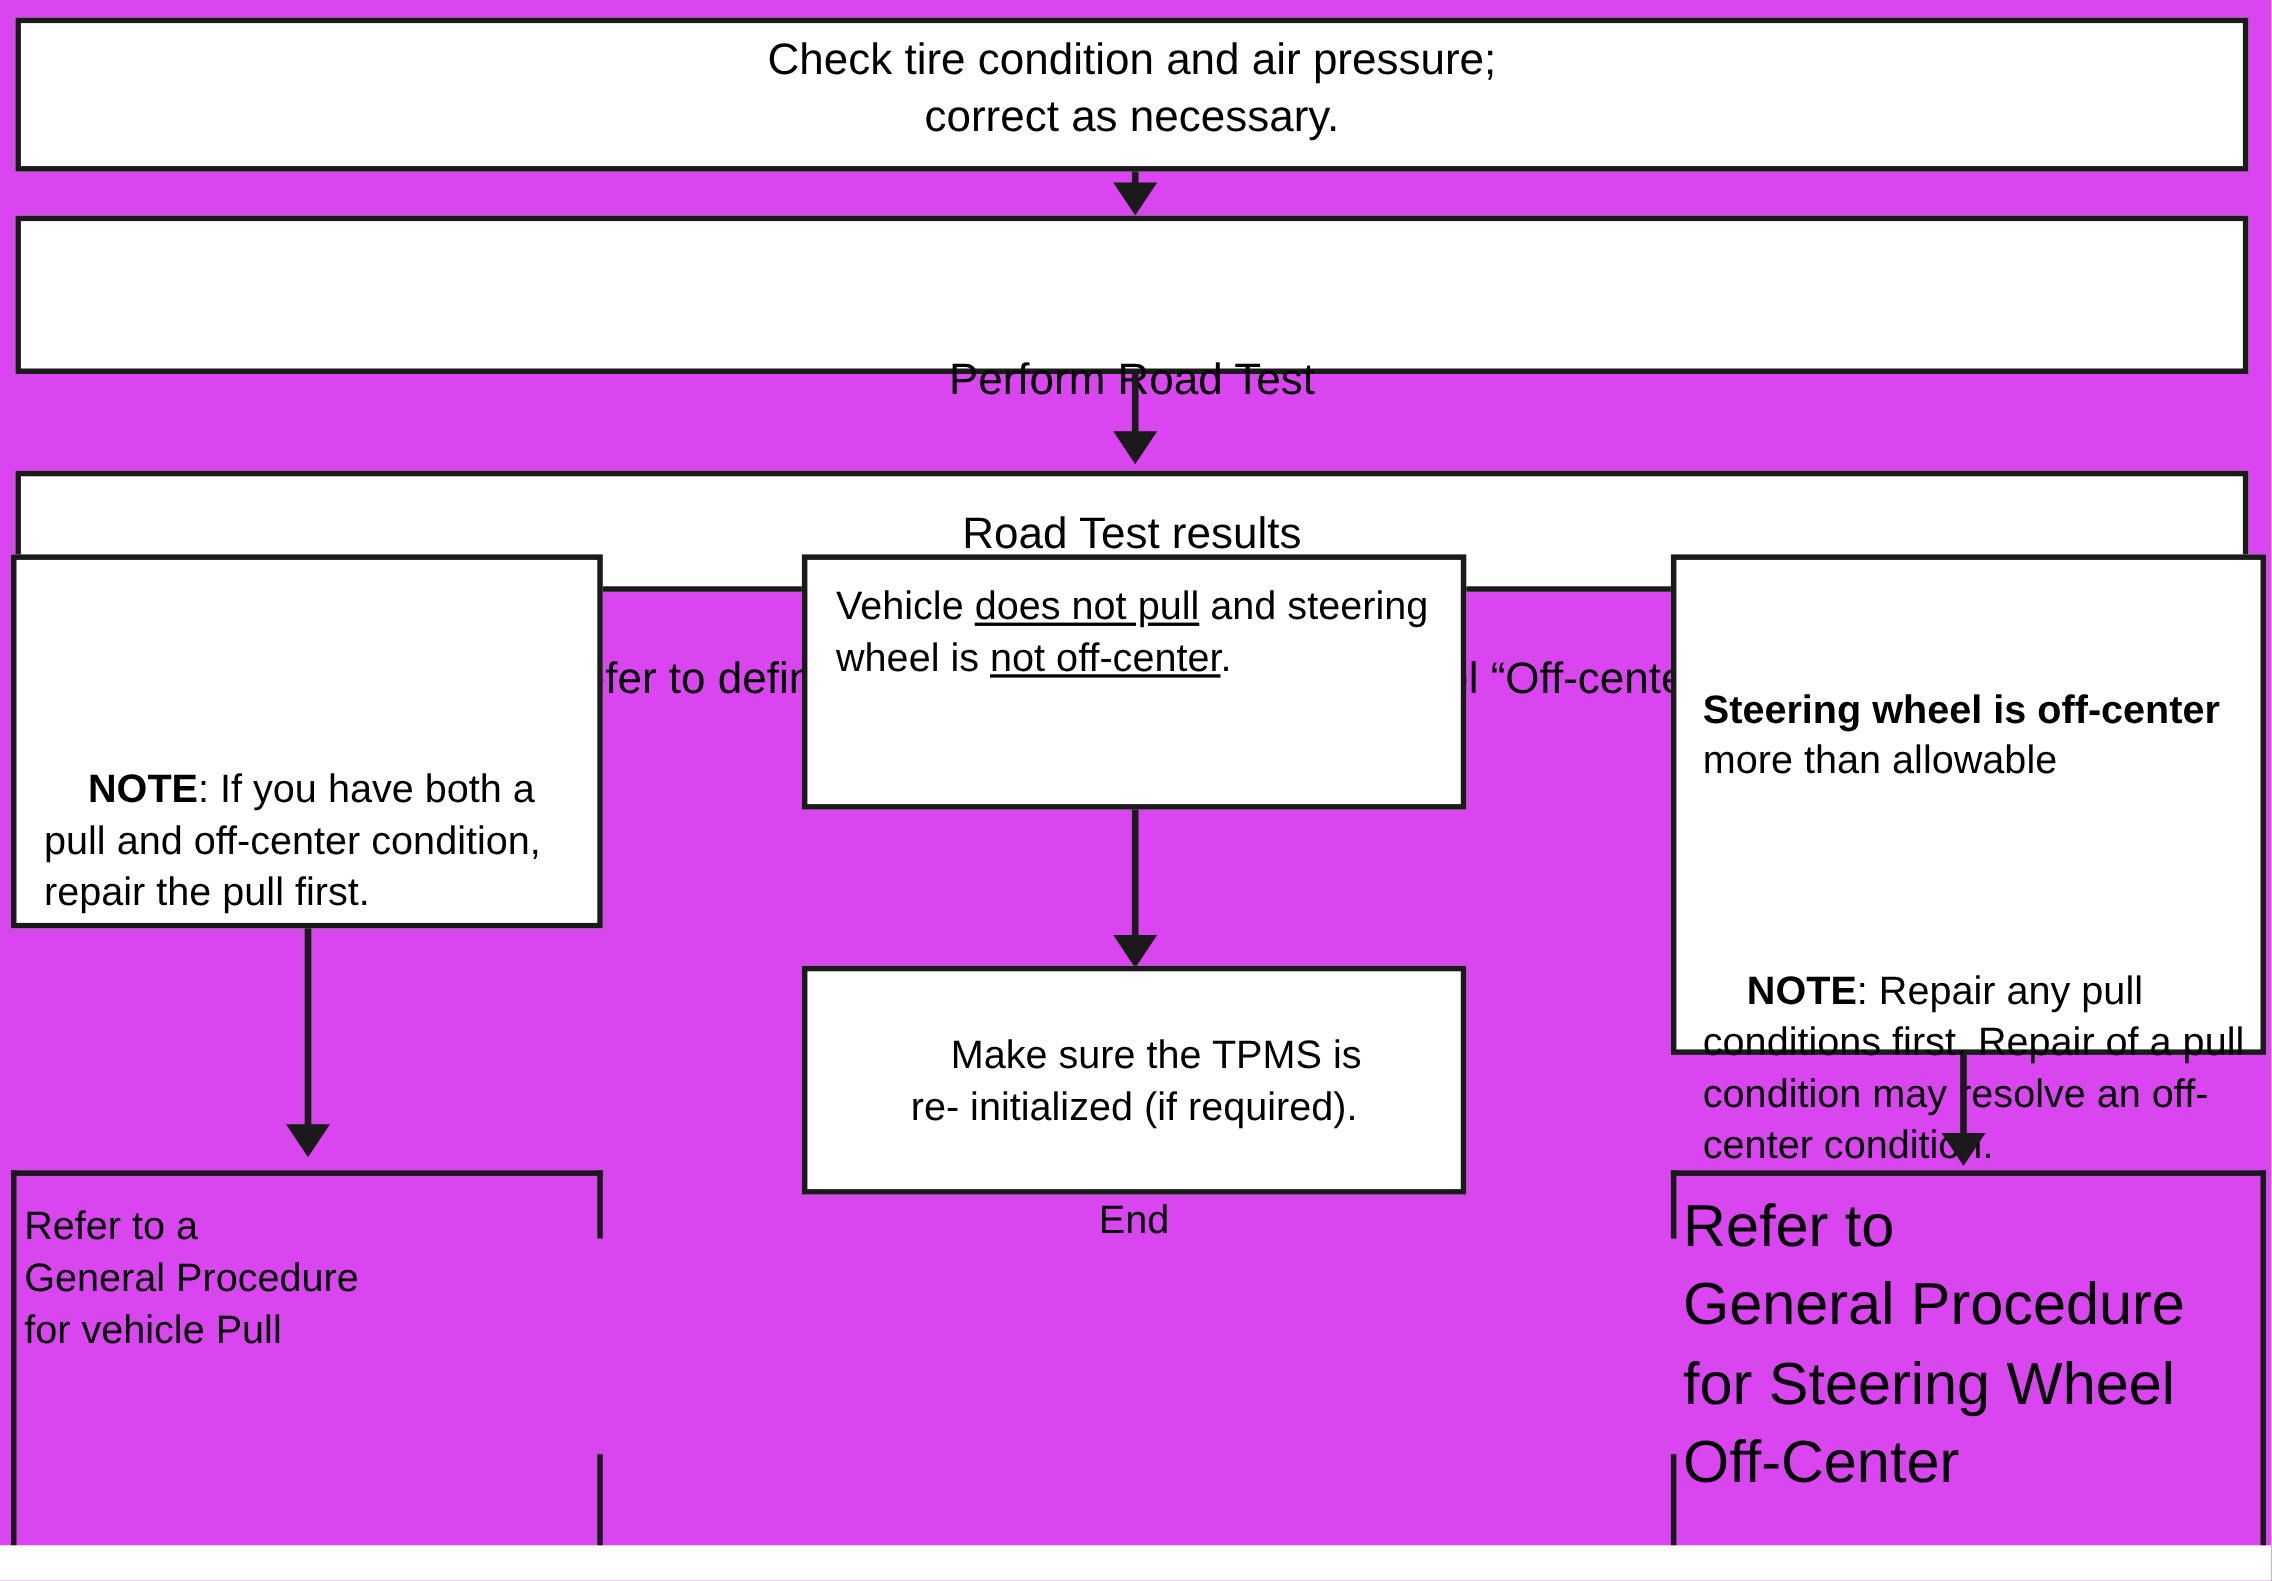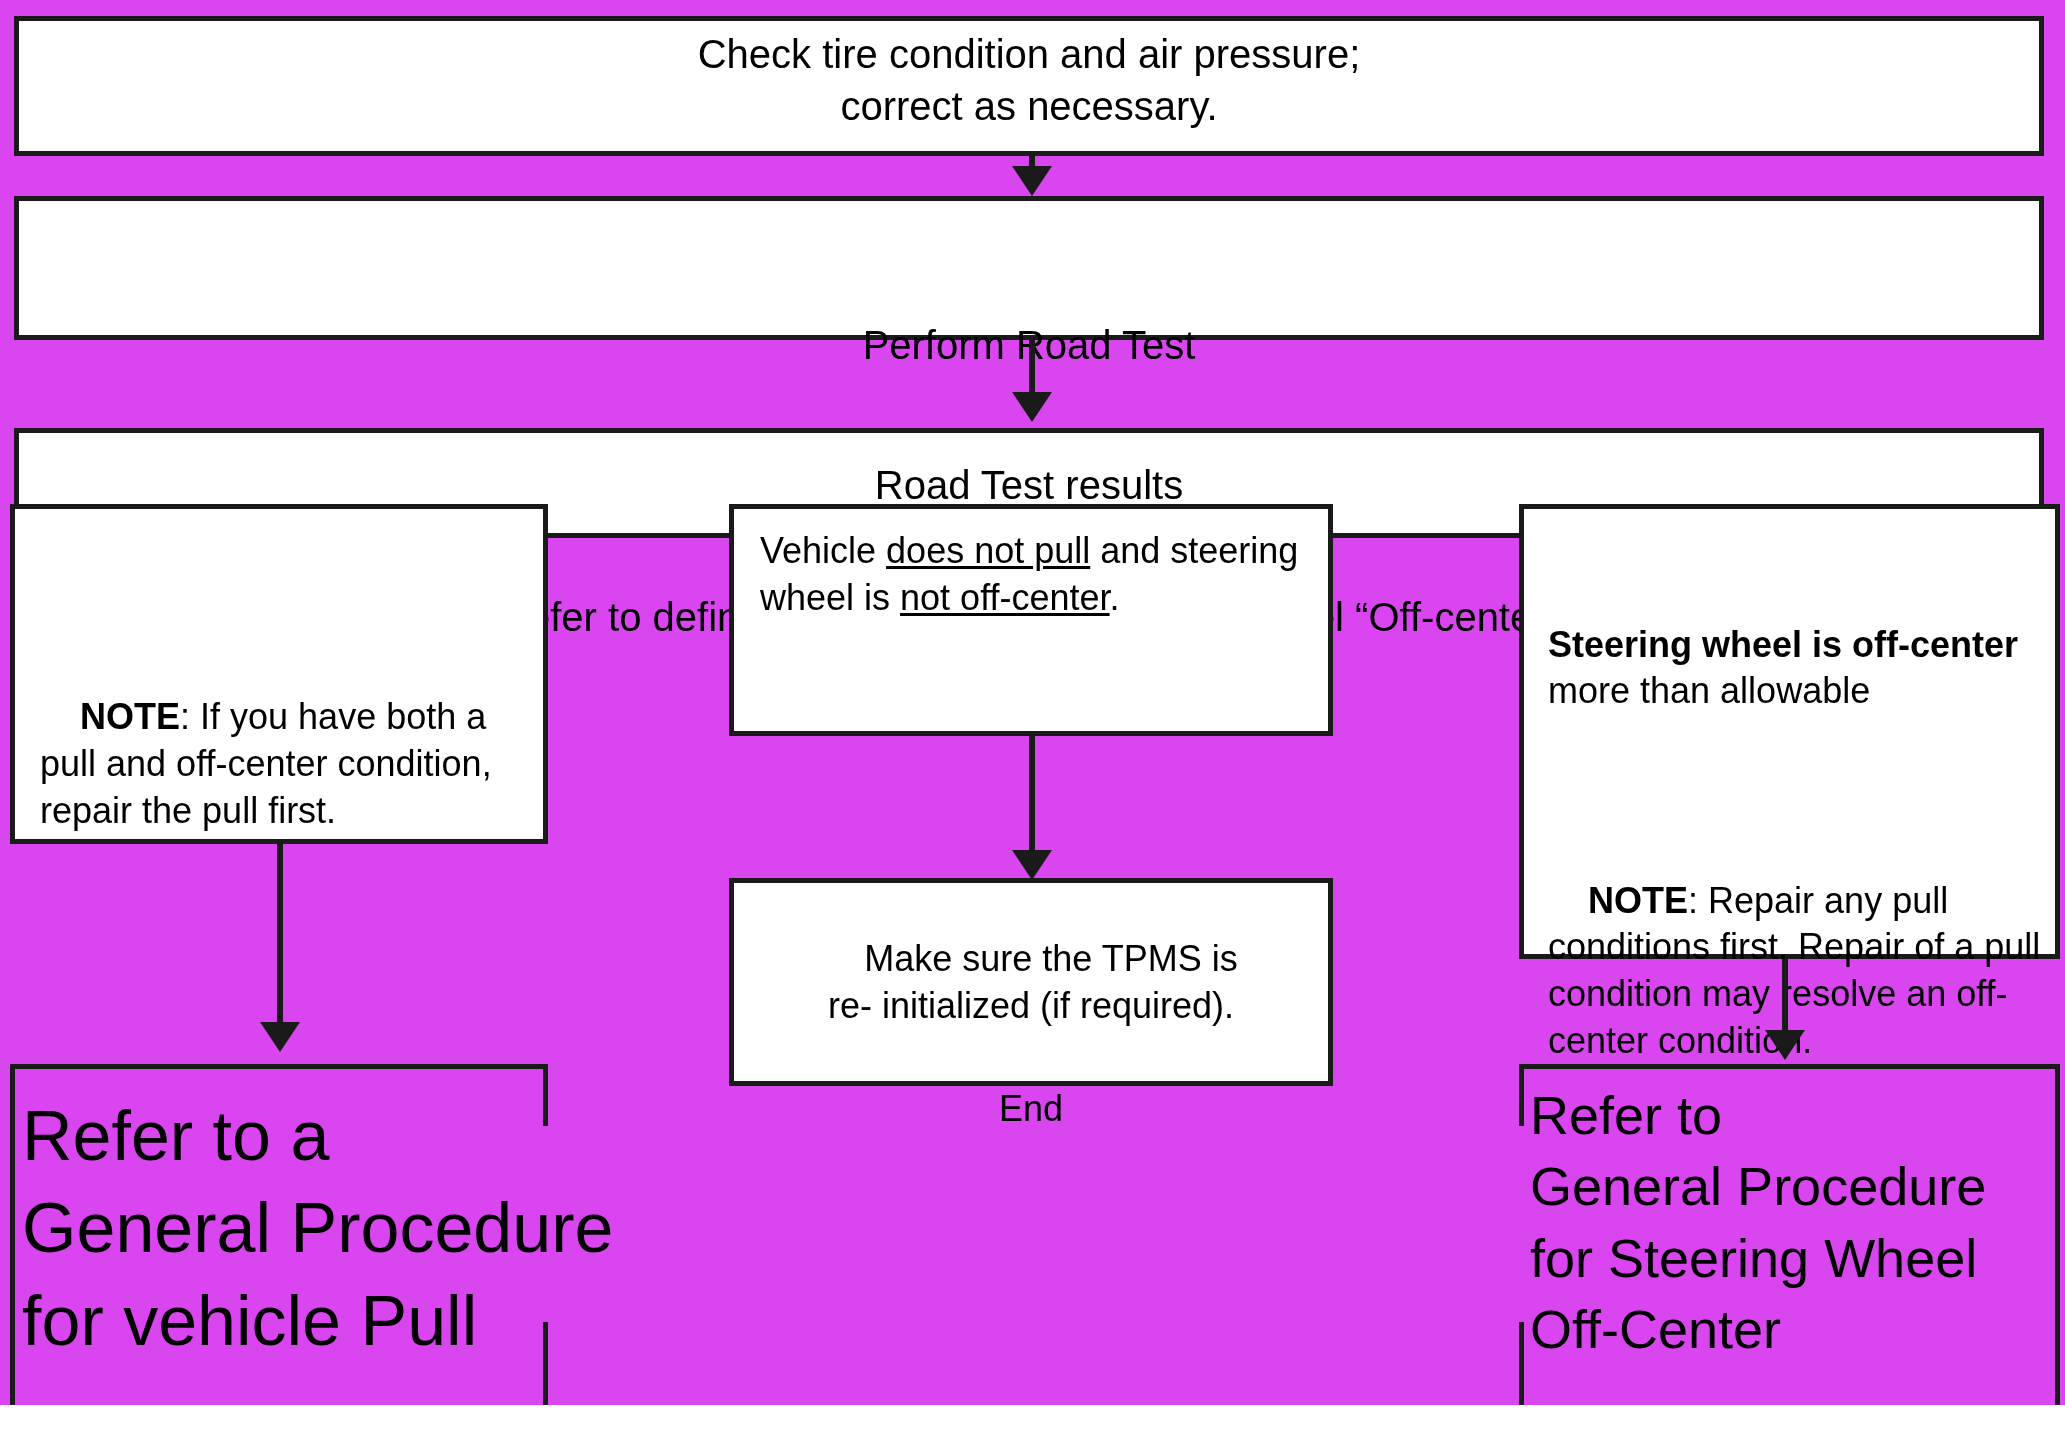--- a/index.html
+++ b/index.html
@@ -79,21 +79,21 @@
   #txt-tpms .end { display:block; font-weight: normal; margin-top: 10px; }
 
   
   .refer-box { position: absolute; }
   .refer-box .edge { position: absolute; background: #1a1a1a; }
 
   #box-refer-pull  { left: 10px;   top: 1064px; width: 538px; height: 348px; }
   #box-refer-offc  { left: 1519px; top: 1064px; width: 541px; height: 348px; }
 
   #txt-refer-pull {
-    left: 22px; top: 1090px; width: 600px; font-size: 70px; line-height: 1.32;
+    left: 22px; top: 1090px; width: 600px; font-size: 36px; line-height: 1.32;
   }
   #txt-refer-offc {
     left: 1530px; top: 1080px; width: 560px; font-size: 54px; line-height: 1.32;
   }
 
   
   .vline { position: absolute; background: #1a1a1a; width: 6px; }
   .arrow {
     position: absolute; width: 0; height: 0;
     border-left: 20px solid transparent;

